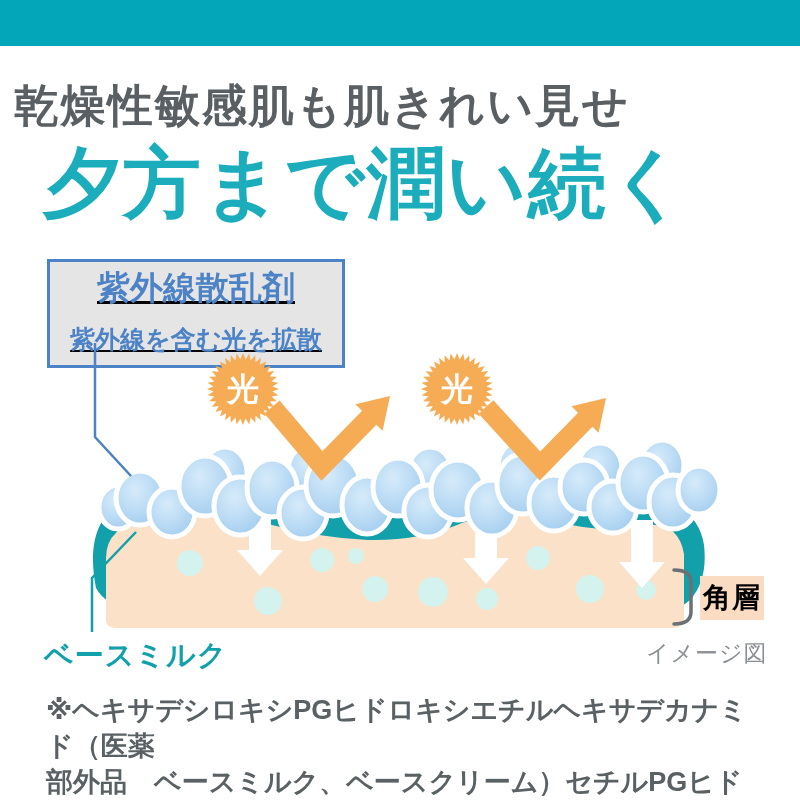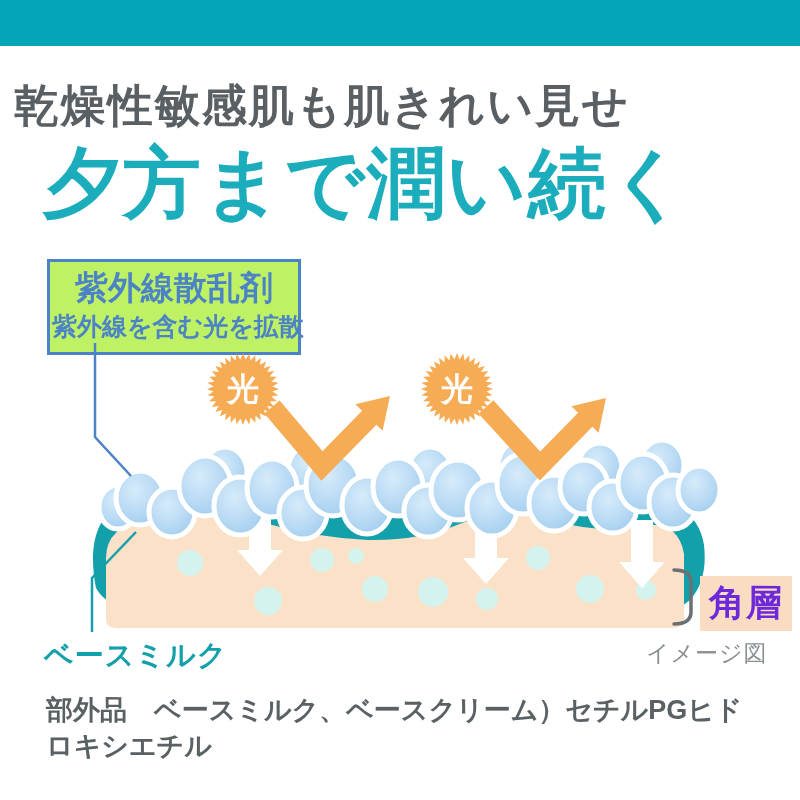--- a/index.html
+++ b/index.html
@@ -12,38 +12,38 @@
   #header-bar{left:0;top:0;width:800px;height:46px;background:var(--header_bar);}
   #subtitle{
     left:0;top:76px;width:644px;text-align:center;
     font-size:45px;font-weight:800;color:var(--subtitle_gray);letter-spacing:2px;white-space:nowrap;
   }
   #main-title{
     left:0;top:132px;width:733px;text-align:center;
     font-size:78px;font-weight:900;color:var(--title_teal);letter-spacing:2px;white-space:nowrap;
   }
   #callout{
-    left:47px;top:259px;width:254px;box-sizing:border-box;
-    border:3px solid var(--callout_blue);background:#bef264;
-    text-align:center;padding:7px 2px 9px 2px;
+    left:47px;top:259px;width:298px;box-sizing:border-box;
+    border:3px solid var(--callout_blue);background:#e5e5e5;
+    text-align:center;padding:7px 2px 9px 2px;text-decoration:underline;
   }
   #callout .heading{font-size:33px;font-weight:800;color:var(--callout_blue);line-height:1.15;}
-  #callout .desc{font-size:25px;font-weight:700;color:var(--callout_blue);margin-top:3px;white-space:nowrap;}
+  #callout .desc{font-size:25px;font-weight:700;color:var(--callout_blue);margin-top:16px;white-space:nowrap;}
   #diagram-svg{left:0;top:0;width:800px;height:800px;}
   .teal-blob{fill:var(--texture_teal);}
   .skin{fill:var(--skin);}
   .leader-blue{fill:none;stroke:var(--callout_blue);stroke-width:2.5;}
   .leader-teal{fill:none;stroke:var(--texture_teal);stroke-width:2.5;}
   .beam{fill:none;stroke:var(--orange);stroke-width:20;stroke-linejoin:miter;}
   .beam-head{fill:var(--orange);}
   .bracket{fill:none;stroke:var(--bracket_gray);stroke-width:3.5;stroke-linecap:round;}
   #texture-label{left:44px;top:636px;font-size:29px;font-weight:800;color:var(--texture_teal);letter-spacing:1px;}
   #stratum-label{
     left:700px;top:576px;background:var(--stratum_bg);
-    padding:3px 9px;font-size:36px;font-weight:800;color:#6d28d9;letter-spacing:1px;
+    padding:3px 3px;font-size:28px;font-weight:800;color:#000000;letter-spacing:1px;
   }
   #image-note{left:646px;top:638px;font-size:23px;color:var(--note_gray);letter-spacing:1px;}
   #footnote{
     left:46px;top:692px;width:720px;
     font-size:27px;font-weight:700;color:var(--footer_gray);line-height:36px;
   }
 </style>
 </head>
 <body>
 
@@ -146,15 +146,16 @@
   <polyline class="leader-teal" points="136,532 92,578 92,632"></polyline>
 
   <path class="bracket" d="M 674,570 Q 691,570 691,582 L 691,612 Q 691,624 674,624"></path>
 </svg>
 
 <div id="texture-label" class="abs">ベースミルク</div>
 <div id="stratum-label" class="abs">角層</div>
 <div id="image-note" class="abs">イメージ図</div>
 
 <div id="footnote" class="abs">
+  <div>※ヘキサデシロキシPGヒドロキシエチルヘキサデカナミド（医薬</div>
   <div>部外品　ベースミルク、ベースクリーム）セチルPGヒドロキシエチル</div>
 
 </div>
 
 </body></html>

